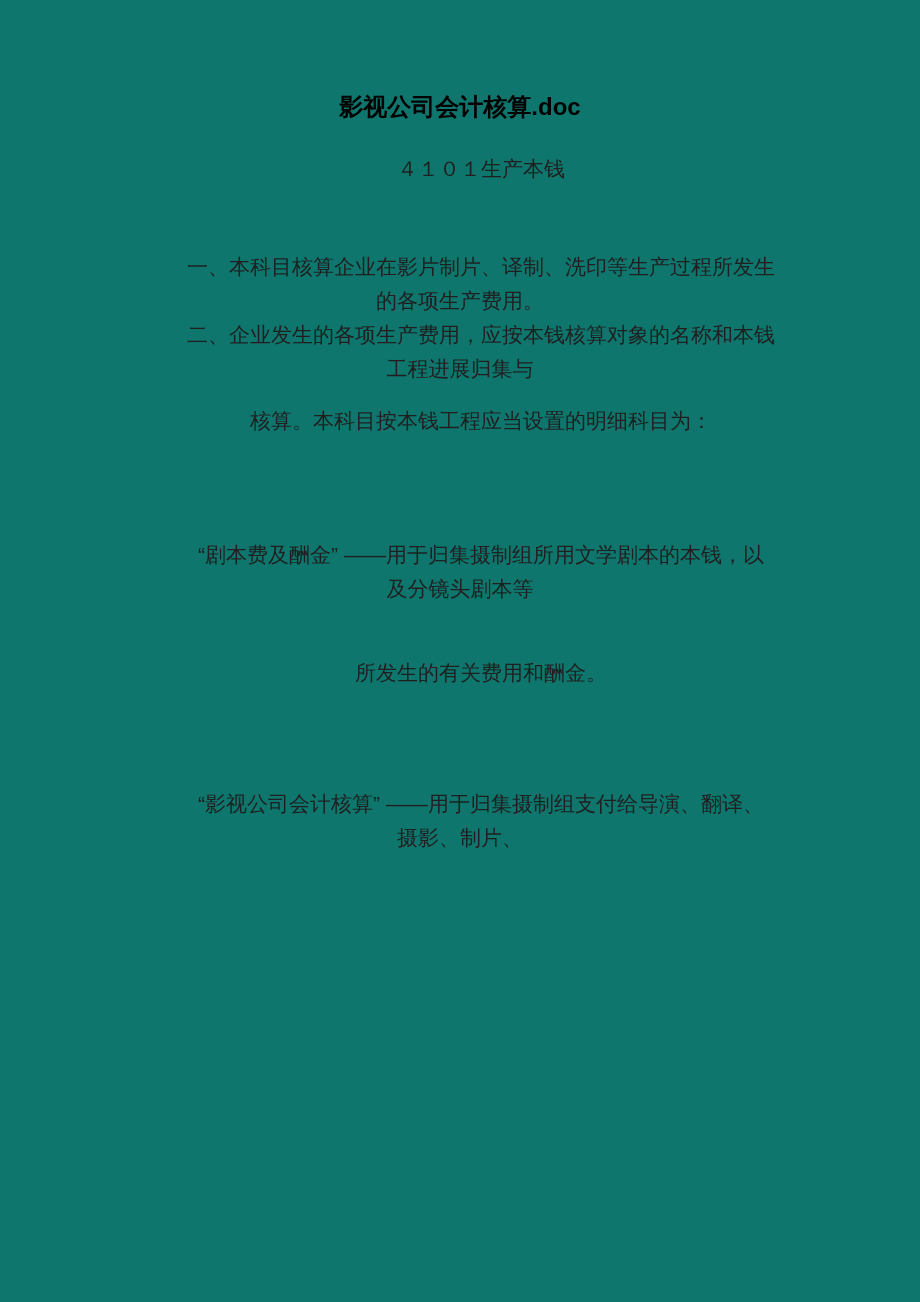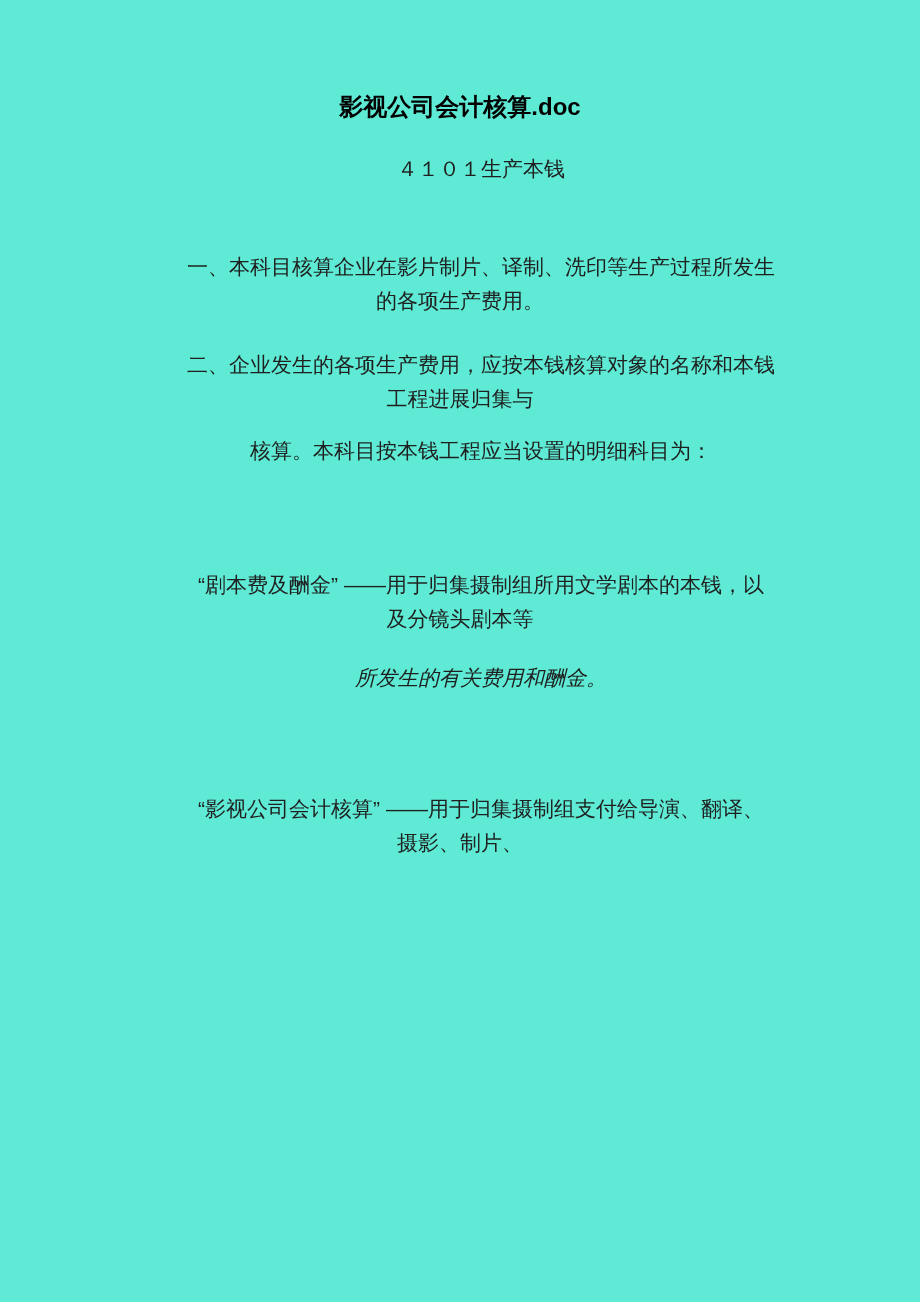--- a/index.html
+++ b/index.html
@@ -8,21 +8,21 @@
     background: #ffffff;
   }
   body {
     width: 920px;
     height: 1302px;
     font-family: "Liberation Sans", sans-serif;
   }
   .page {
     width: 920px;
     height: 1302px;
-    background: #5eead4;
+    background: #0f766e;
     box-sizing: border-box;
     padding: 0 141px;
     overflow: hidden; 
   }
   .doc-title {
     margin: 92px 0 0 0;
     font-size: 24px;
     line-height: 30px;
     font-weight: bold;
     text-align: center;
@@ -33,25 +33,25 @@
     margin: 0;
     font-size: 21px;
     line-height: 34px;
     color: #1f1f1f;
     text-indent: 2em;      
     white-space: pre;      
     text-align: center;
   }
   .m-p1 { margin-top: 30px; }
   .m-p2 { margin-top: 64px; }
-  .m-p3 { margin-top: 30px; }
+  .m-p3 { }
   .m-p4 { margin-top: 18px; }
   .m-p5 { margin-top: 102px; }
   .m-p6 { margin-top: 100px; }
-  .m-p7 { margin-top: 25px; font-style: italic; }
+  .m-p7 { margin-top: 50px; }
   .m-p8 { margin-top: 97px; }
 </style>
 </head>
 <body>
 
 <div class="page">
   <h1 class="doc-title">影视公司会计核算.doc</h1>
 
   <p class="para m-p1">４１０１生产本钱</p>
 

